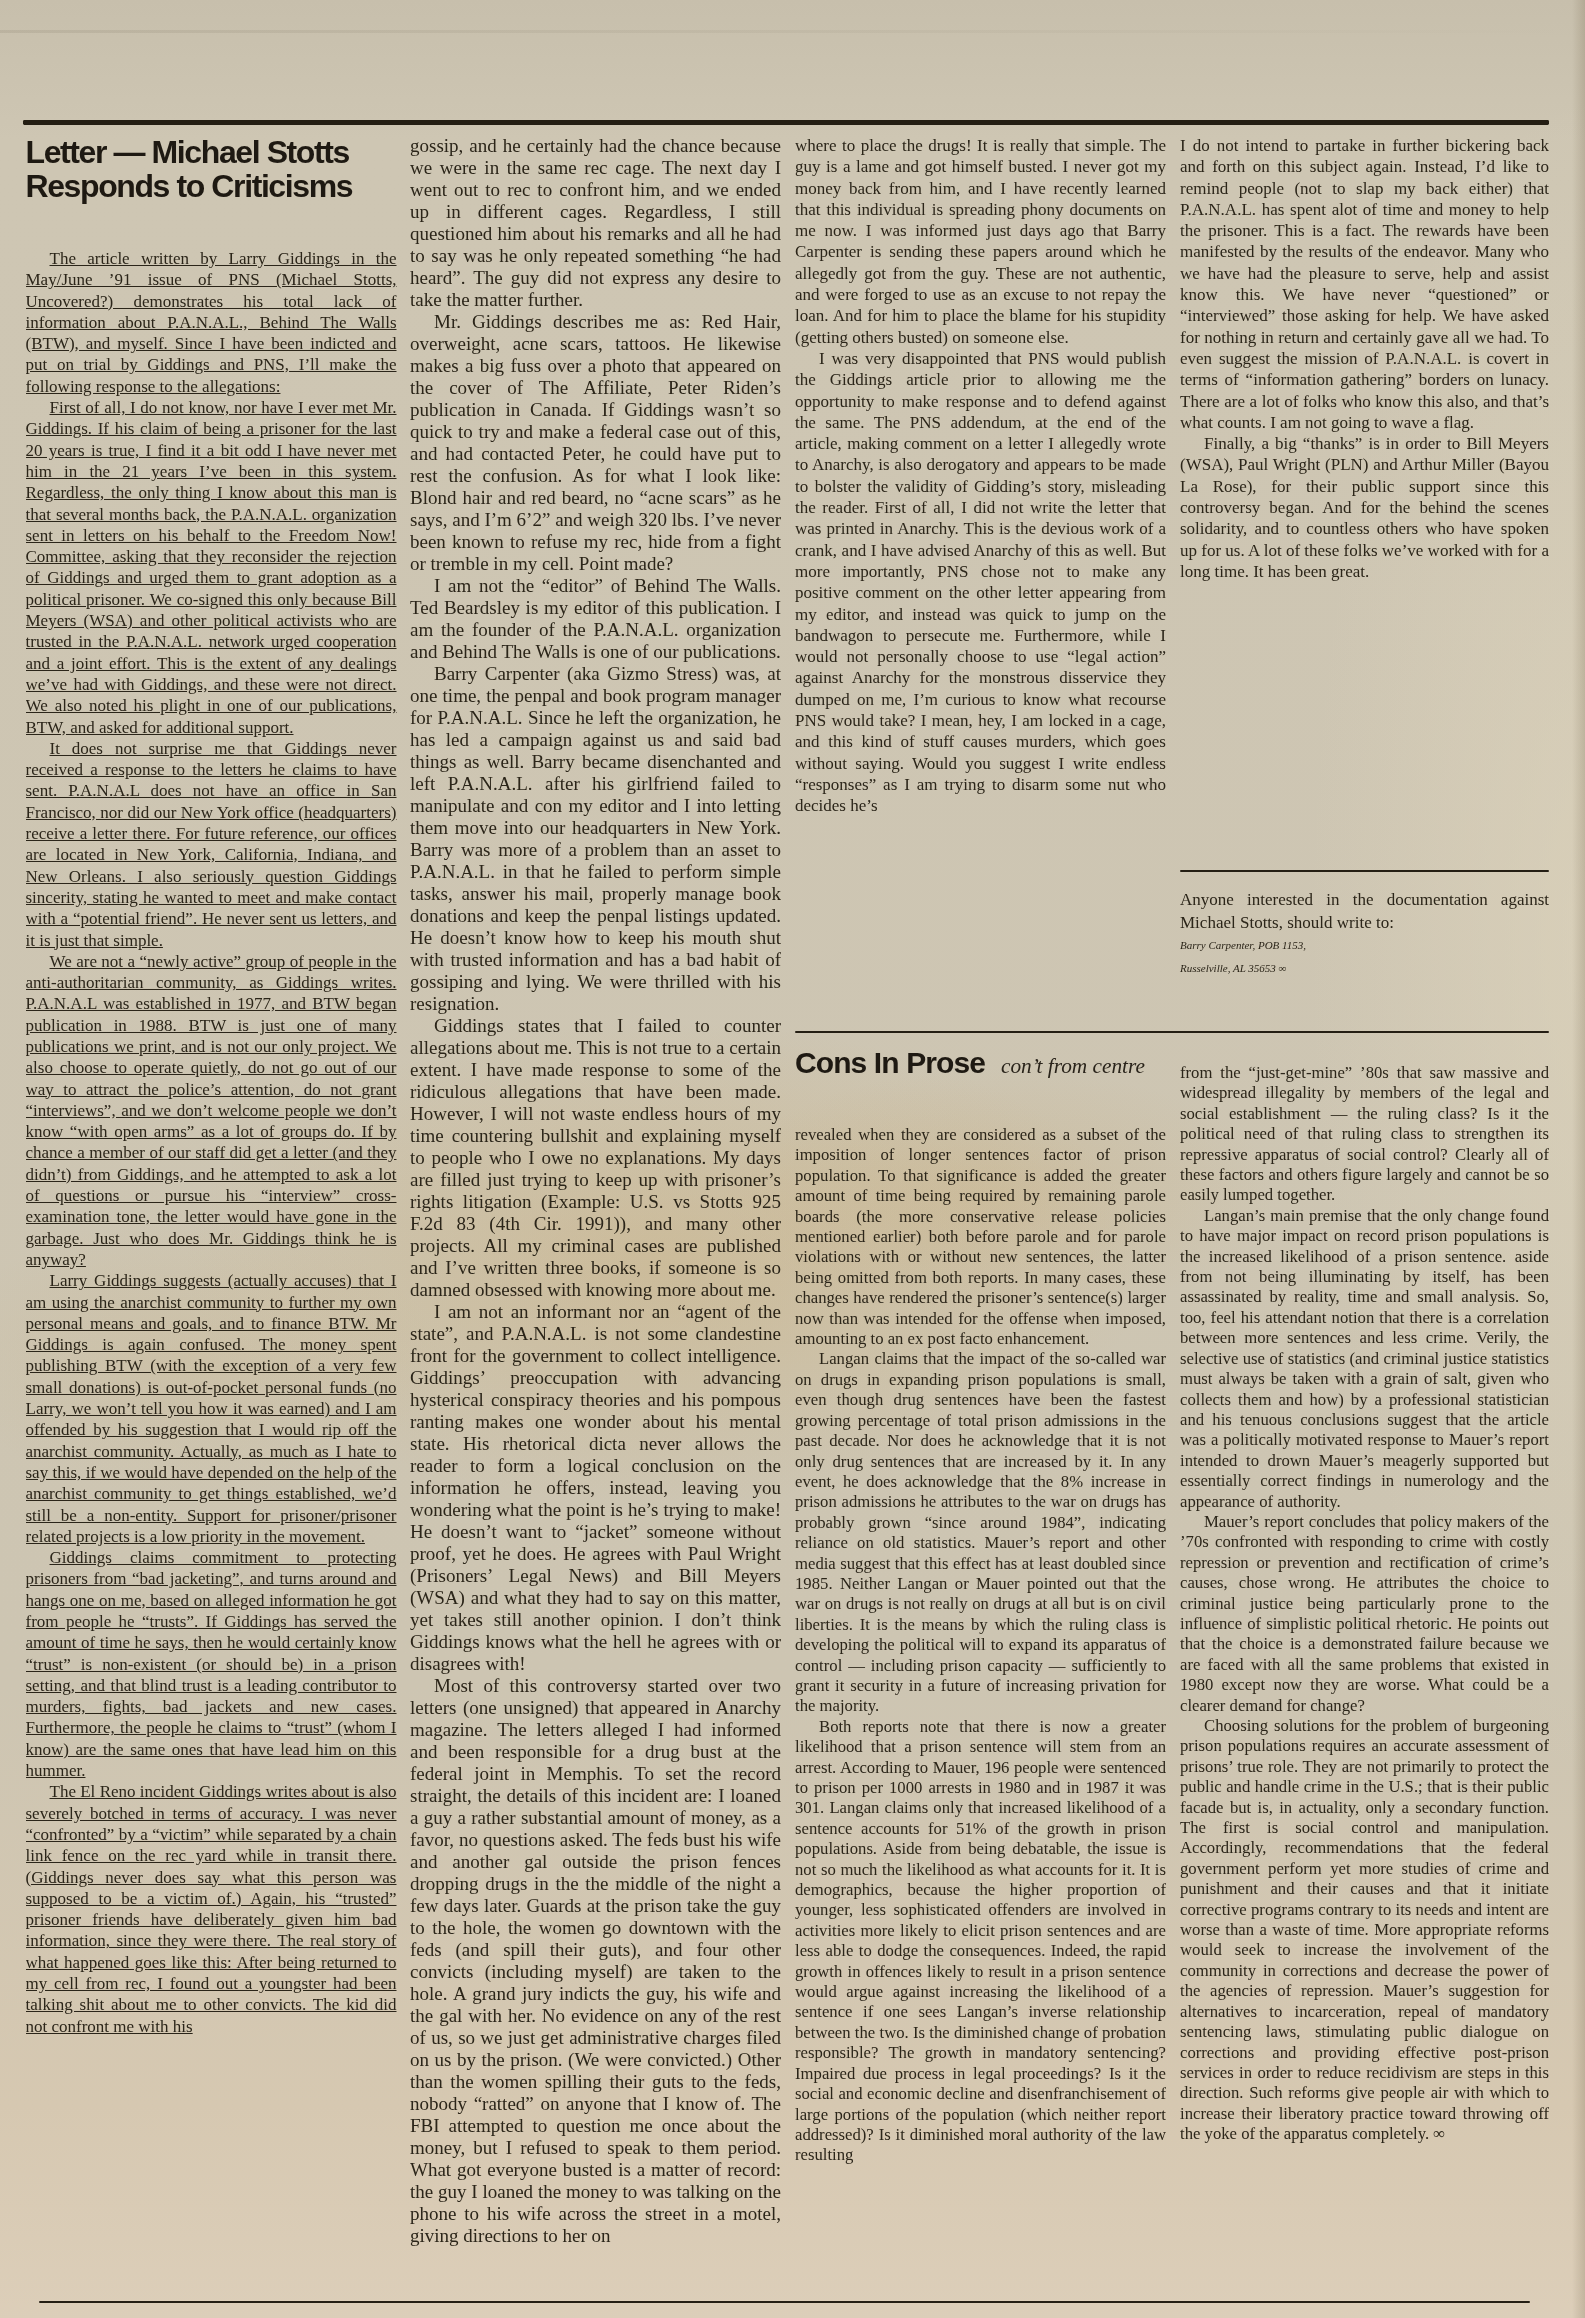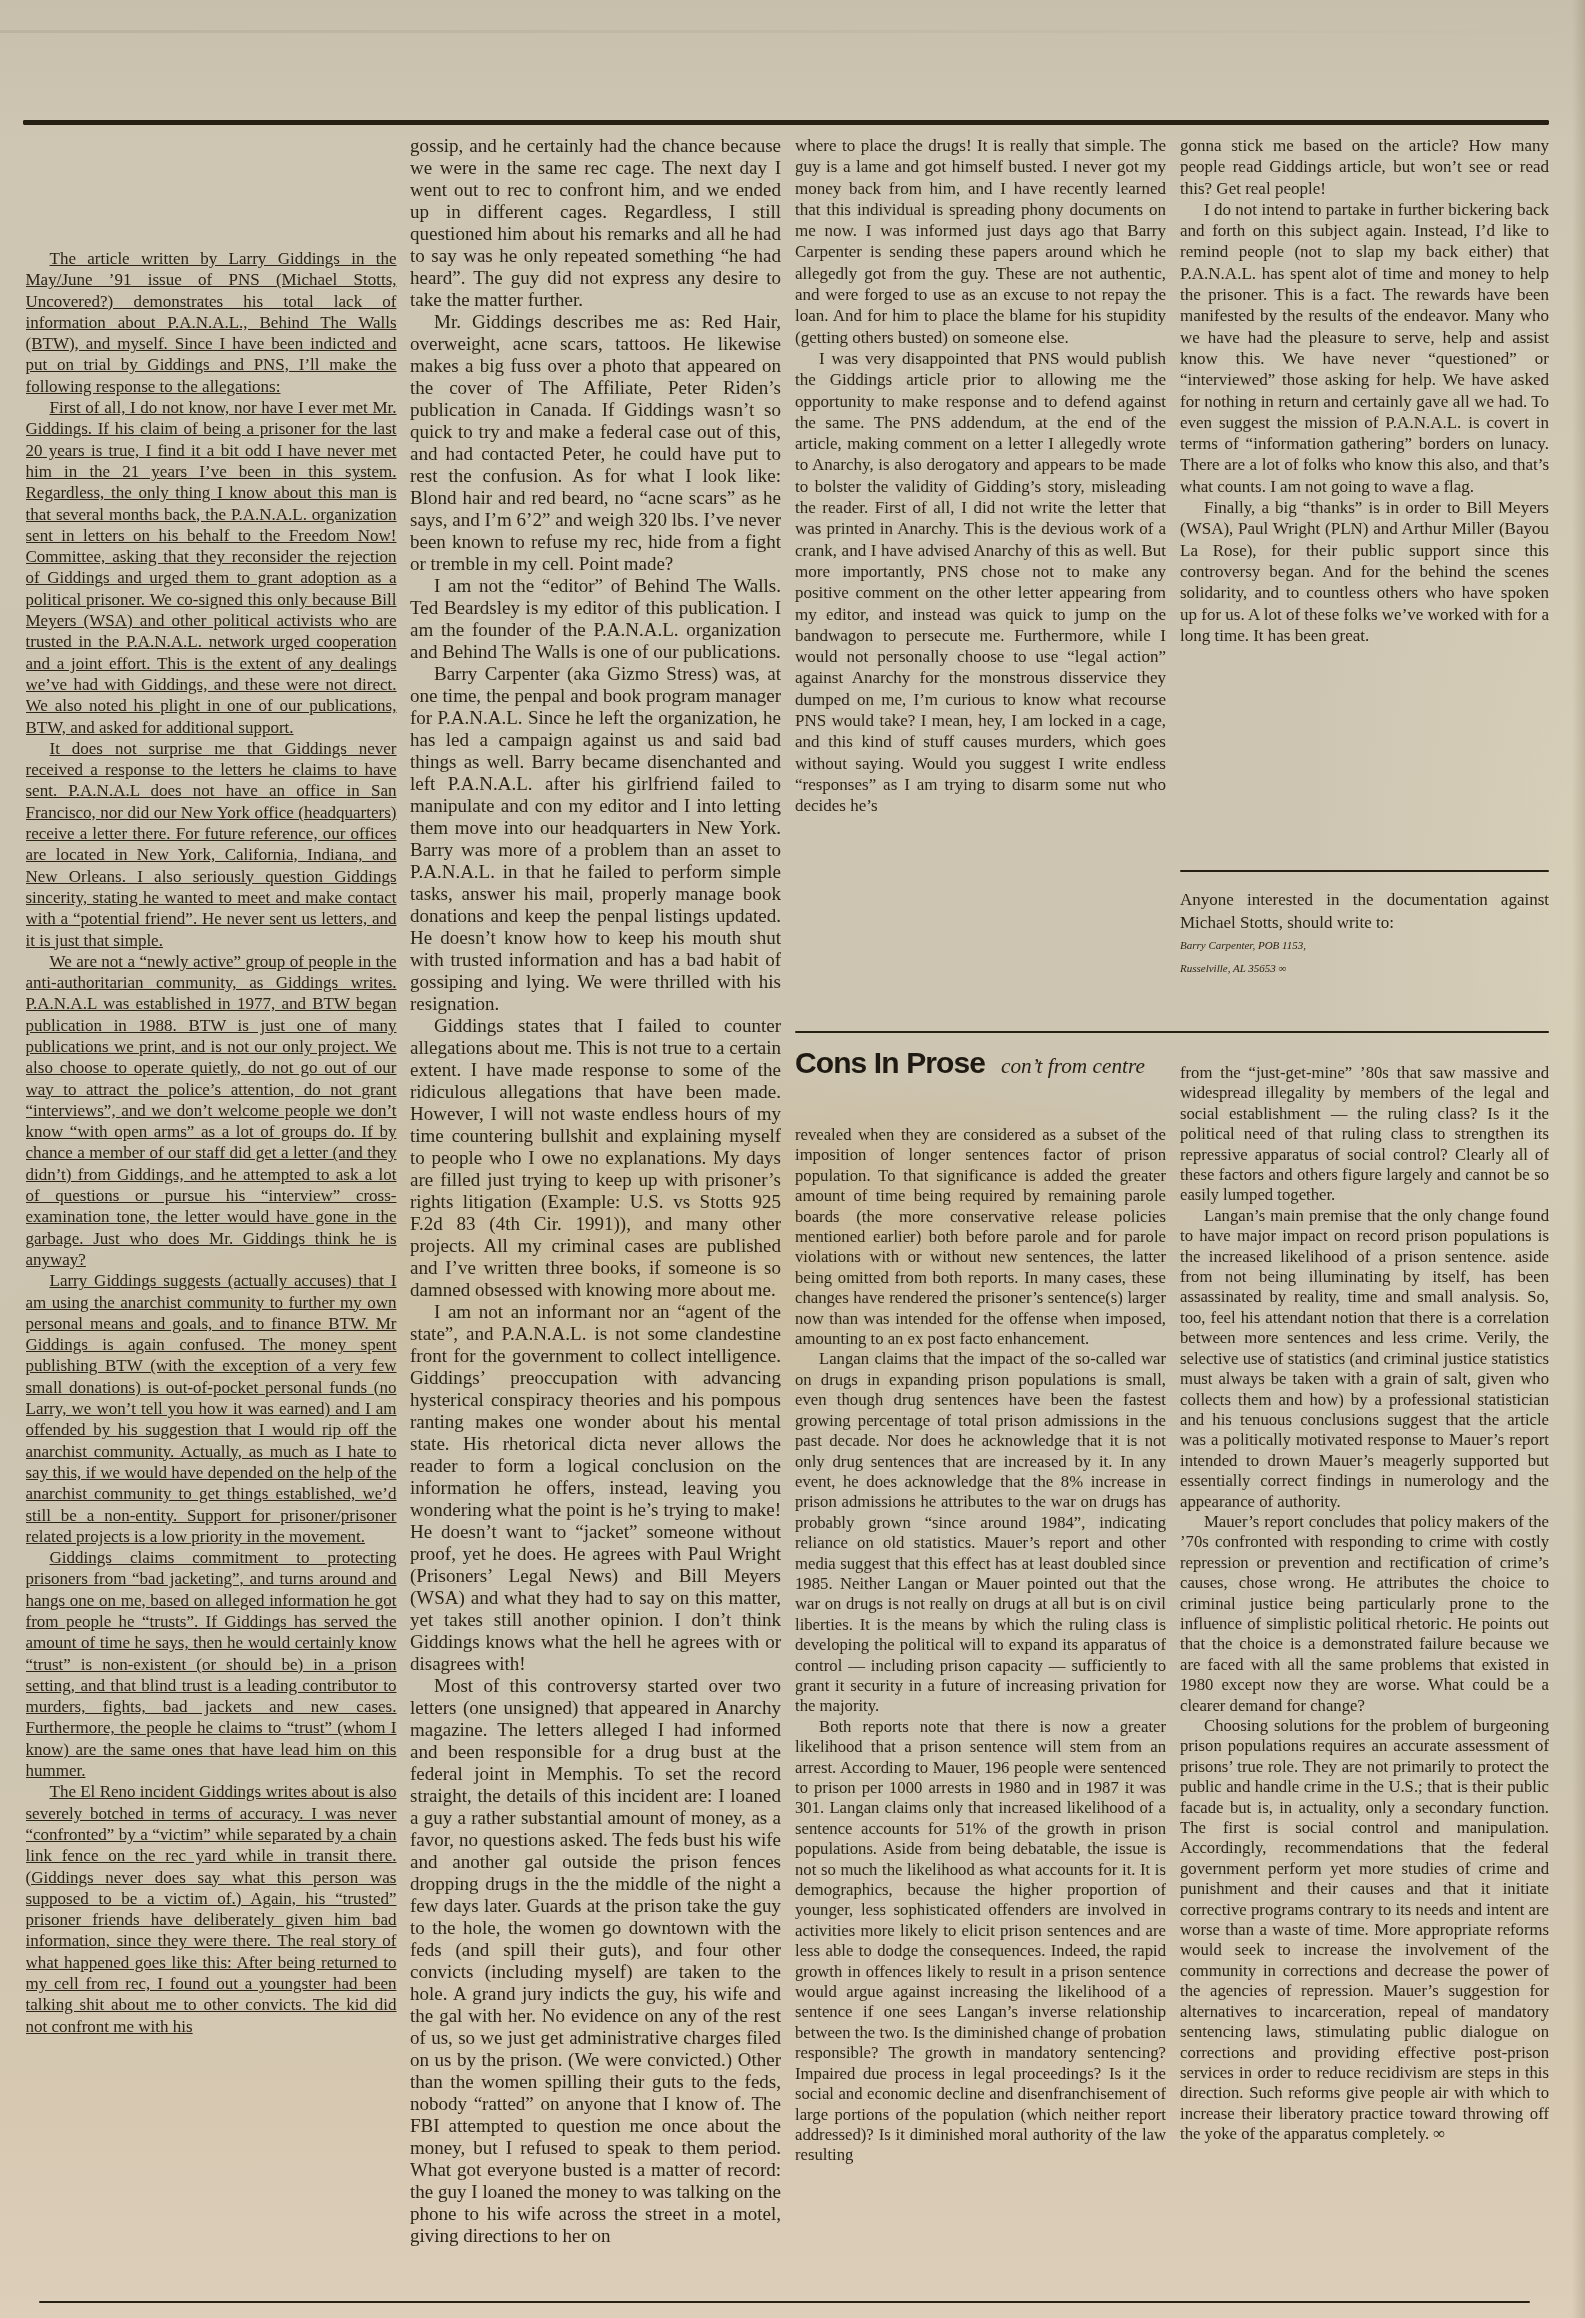--- a/index.html
+++ b/index.html
@@ -67,20 +67,21 @@
 </style>
 </head>
 <body>
 
 <div class="page">
   <div class="crease"></div>
   <div class="edge-right"></div>
 
   <div class="rule header-rule"></div>
 
+  <h1 class="headline">Letter — Michael Stotts Responds to Criticisms</h1>
 
   <section class="col col1">
       <p>The article written by Larry Giddings in the May/June ’91 issue of PNS (Michael Stotts, Uncovered?) demonstrates his total lack of information about P.A.N.A.L., Behind The Walls (BTW), and myself. Since I have been indicted and put on trial by Giddings and PNS, I’ll make the following response to the allegations:</p>
       <p>First of all, I do not know, nor have I ever met Mr. Giddings. If his claim of being a prisoner for the last 20 years is true, I find it a bit odd I have never met him in the 21 years I’ve been in this system. Regardless, the only thing I know about this man is that several months back, the P.A.N.A.L. organization sent in letters on his behalf to the Freedom Now! Committee, asking that they reconsider the rejection of Giddings and urged them to grant adoption as a political prisoner. We co-signed this only because Bill Meyers (WSA) and other political activists who are trusted in the P.A.N.A.L. network urged cooperation and a joint effort. This is the extent of any dealings we’ve had with Giddings, and these were not direct. We also noted his plight in one of our publications, BTW, and asked for additional support.</p>
       <p>It does not surprise me that Giddings never received a response to the letters he claims to have sent. P.A.N.A.L does not have an office in San Francisco, nor did our New York office (headquarters) receive a letter there. For future reference, our offices are located in New York, California, Indiana, and New Orleans. I also seriously question Giddings sincerity, stating he wanted to meet and make contact with a “potential friend”. He never sent us letters, and it is just that simple.</p>
       <p>We are not a “newly active” group of people in the anti-authoritarian community, as Giddings writes. P.A.N.A.L was established in 1977, and BTW began publication in 1988. BTW is just one of many publications we print, and is not our only project. We also choose to operate quietly, do not go out of our way to attract the police’s attention, do not grant “interviews”, and we don’t welcome people we don’t know “with open arms” as a lot of groups do. If by chance a member of our staff did get a letter (and they didn’t) from Giddings, and he attempted to ask a lot of questions or pursue his “interview” cross-examination tone, the letter would have gone in the garbage. Just who does Mr. Giddings think he is anyway?</p>
       <p>Larry Giddings suggests (actually accuses) that I am using the anarchist community to further my own personal means and goals, and to finance BTW. Mr Giddings is again confused. The money spent publishing BTW (with the exception of a very few small donations) is out-of-pocket personal funds (no Larry, we won’t tell you how it was earned) and I am offended by his suggestion that I would rip off the anarchist community. Actually, as much as I hate to say this, if we would have depended on the help of the anarchist community to get things established, we’d still be a non-entity. Support for prisoner/prisoner related projects is a low priority in the movement.</p>
       <p>Giddings claims commitment to protecting prisoners from “bad jacketing”, and turns around and hangs one on me, based on alleged information he got from people he “trusts”. If Giddings has served the amount of time he says, then he would certainly know “trust” is non-existent (or should be) in a prison setting, and that blind trust is a leading contributor to murders, fights, bad jackets and new cases. Furthermore, the people he claims to “trust” (whom I know) are the same ones that have lead him on this hummer.</p>
       <p>The El Reno incident Giddings writes about is also severely botched in terms of accuracy. I was never “confronted” by a “victim” while separated by a chain link fence on the rec yard while in transit there. (Giddings never does say what this person was supposed to be a victim of.) Again, his “trusted” prisoner friends have deliberately given him bad information, since they were there. The real story of what happened goes like this: After being returned to my cell from rec, I found out a youngster had been talking shit about me to other convicts. The kid did not confront me with his</p>
     </section>
@@ -91,21 +92,20 @@
       <p>Barry Carpenter (aka Gizmo Stress) was, at one time, the penpal and book program manager for P.A.N.A.L. Since he left the organization, he has led a campaign against us and said bad things as well. Barry became disenchanted and left P.A.N.A.L. after his girlfriend failed to manipulate and con my editor and I into letting them move into our headquarters in New York. Barry was more of a problem than an asset to P.A.N.A.L. in that he failed to perform simple tasks, answer his mail, properly manage book donations and keep the penpal listings updated. He doesn’t know how to keep his mouth shut with trusted information and has a bad habit of gossiping and lying. We were thrilled with his resignation.</p>
       <p>Giddings states that I failed to counter allegations about me. This is not true to a certain extent. I have made response to some of the ridiculous allegations that have been made. However, I will not waste endless hours of my time countering bullshit and explaining myself to people who I owe no explanations. My days are filled just trying to keep up with prisoner’s rights litigation (Example: U.S. vs Stotts 925 F.2d 83 (4th Cir. 1991)), and many other projects. All my criminal cases are published and I’ve written three books, if someone is so damned obsessed with knowing more about me.</p>
       <p>I am not an informant nor an “agent of the state”, and P.A.N.A.L. is not some clandestine front for the government to collect intelligence. Giddings’ preoccupation with advancing hysterical conspiracy theories and his pompous ranting makes one wonder about his mental state. His rhetorical dicta never allows the reader to form a logical conclusion on the information he offers, instead, leaving you wondering what the point is he’s trying to make! He doesn’t want to “jacket” someone without proof, yet he does. He agrees with Paul Wright (Prisoners’ Legal News) and Bill Meyers (WSA) and what they had to say on this matter, yet takes still another opinion. I don’t think Giddings knows what the hell he agrees with or disagrees with!</p>
       <p>Most of this controversy started over two letters (one unsigned) that appeared in Anarchy magazine. The letters alleged I had informed and been responsible for a drug bust at the federal joint in Memphis. To set the record straight, the details of this incident are: I loaned a guy a rather substantial amount of money, as a favor, no questions asked. The feds bust his wife and another gal outside the prison fences dropping drugs in the the middle of the night a few days later. Guards at the prison take the guy to the hole, the women go downtown with the feds (and spill their guts), and four other convicts (including myself) are taken to the hole. A grand jury indicts the guy, his wife and the gal with her. No evidence on any of the rest of us, so we just get administrative charges filed on us by the prison. (We were convicted.) Other than the women spilling their guts to the feds, nobody “ratted” on anyone that I know of. The FBI attempted to question me once about the money, but I refused to speak to them period. What got everyone busted is a matter of record: the guy I loaned the money to was talking on the phone to his wife across the street in a motel, giving directions to her on</p>
     </section>
   <section class="col col3letter cont">
       <p>where to place the drugs! It is really that simple. The guy is a lame and got himself busted. I never got my money back from him, and I have recently learned that this individual is spreading phony documents on me now. I was informed just days ago that Barry Carpenter is sending these papers around which he allegedly got from the guy. These are not authentic, and were forged to use as an excuse to not repay the loan. And for him to place the blame for his stupidity (getting others busted) on someone else.</p>
       <p>I was very disappointed that PNS would publish the Giddings article prior to allowing me the opportunity to make response and to defend against the same. The PNS addendum, at the end of the article, making comment on a letter I allegedly wrote to Anarchy, is also derogatory and appears to be made to bolster the validity of Gidding’s story, misleading the reader. First of all, I did not write the letter that was printed in Anarchy. This is the devious work of a crank, and I have advised Anarchy of this as well. But more importantly, PNS chose not to make any positive comment on the other letter appearing from my editor, and instead was quick to jump on the bandwagon to persecute me. Furthermore, while I would not personally choose to use “legal action” against Anarchy for the monstrous disservice they dumped on me, I’m curious to know what recourse PNS would take? I mean, hey, I am locked in a cage, and this kind of stuff causes murders, which goes without saying. Would you suggest I write endless “responses” as I am trying to disarm some nut who decides he’s</p>
     </section>
   <section class="col col4letter cont">
-      <p>gonna stick me based on the article? How many people read Giddings article, but won’t see or read this? Get real people!</p>
       <p>I do not intend to partake in further bickering back and forth on this subject again. Instead, I’d like to remind people (not to slap my back either) that P.A.N.A.L. has spent alot of time and money to help the prisoner. This is a fact. The rewards have been manifested by the results of the endeavor. Many who we have had the pleasure to serve, help and assist know this. We have never “questioned” or “interviewed” those asking for help. We have asked for nothing in return and certainly gave all we had. To even suggest the mission of P.A.N.A.L. is covert in terms of “information gathering” borders on lunacy. There are a lot of folks who know this also, and that’s what counts. I am not going to wave a flag.</p>
       <p>Finally, a big “thanks” is in order to Bill Meyers (WSA), Paul Wright (PLN) and Arthur Miller (Bayou La Rose), for their public support since this controversy began. And for the behind the scenes solidarity, and to countless others who have spoken up for us. A lot of these folks we’ve worked with for a long time. It has been great.</p>
     </section>
 
 
   <div class="rule note-rule"></div>
   <div class="docnote">
     <p class="intro">Anyone interested in the documentation against Michael Stotts, should write to:</p>
     <p class="contact">Barry Carpenter, POB 1153,</p>
     <p class="contact">Russelville, AL 35653 ∞</p>

